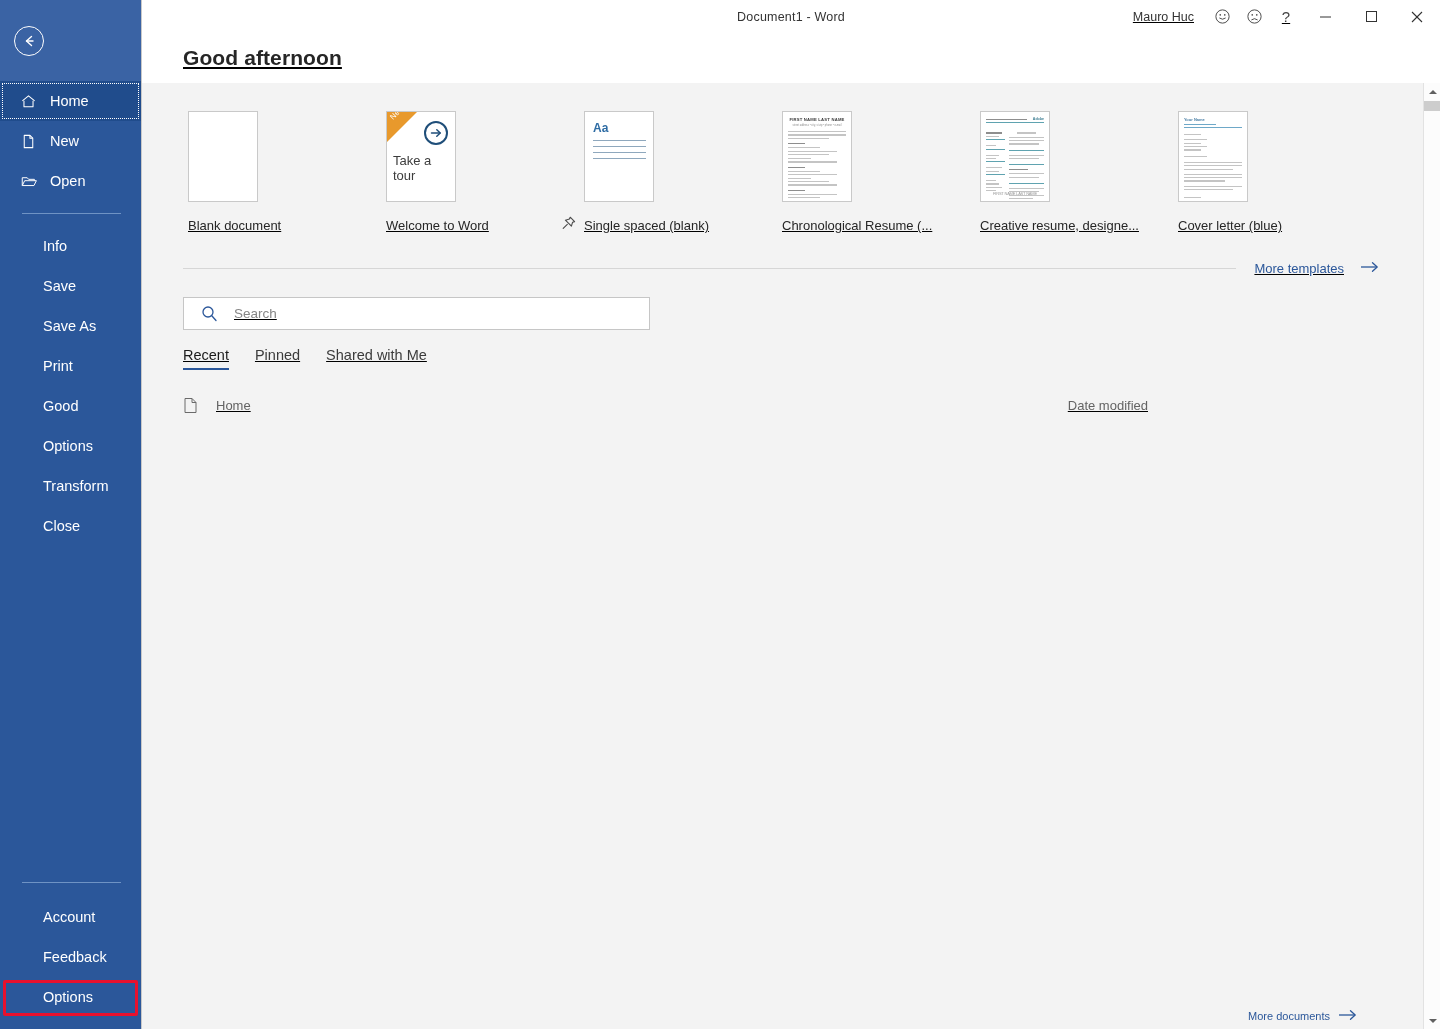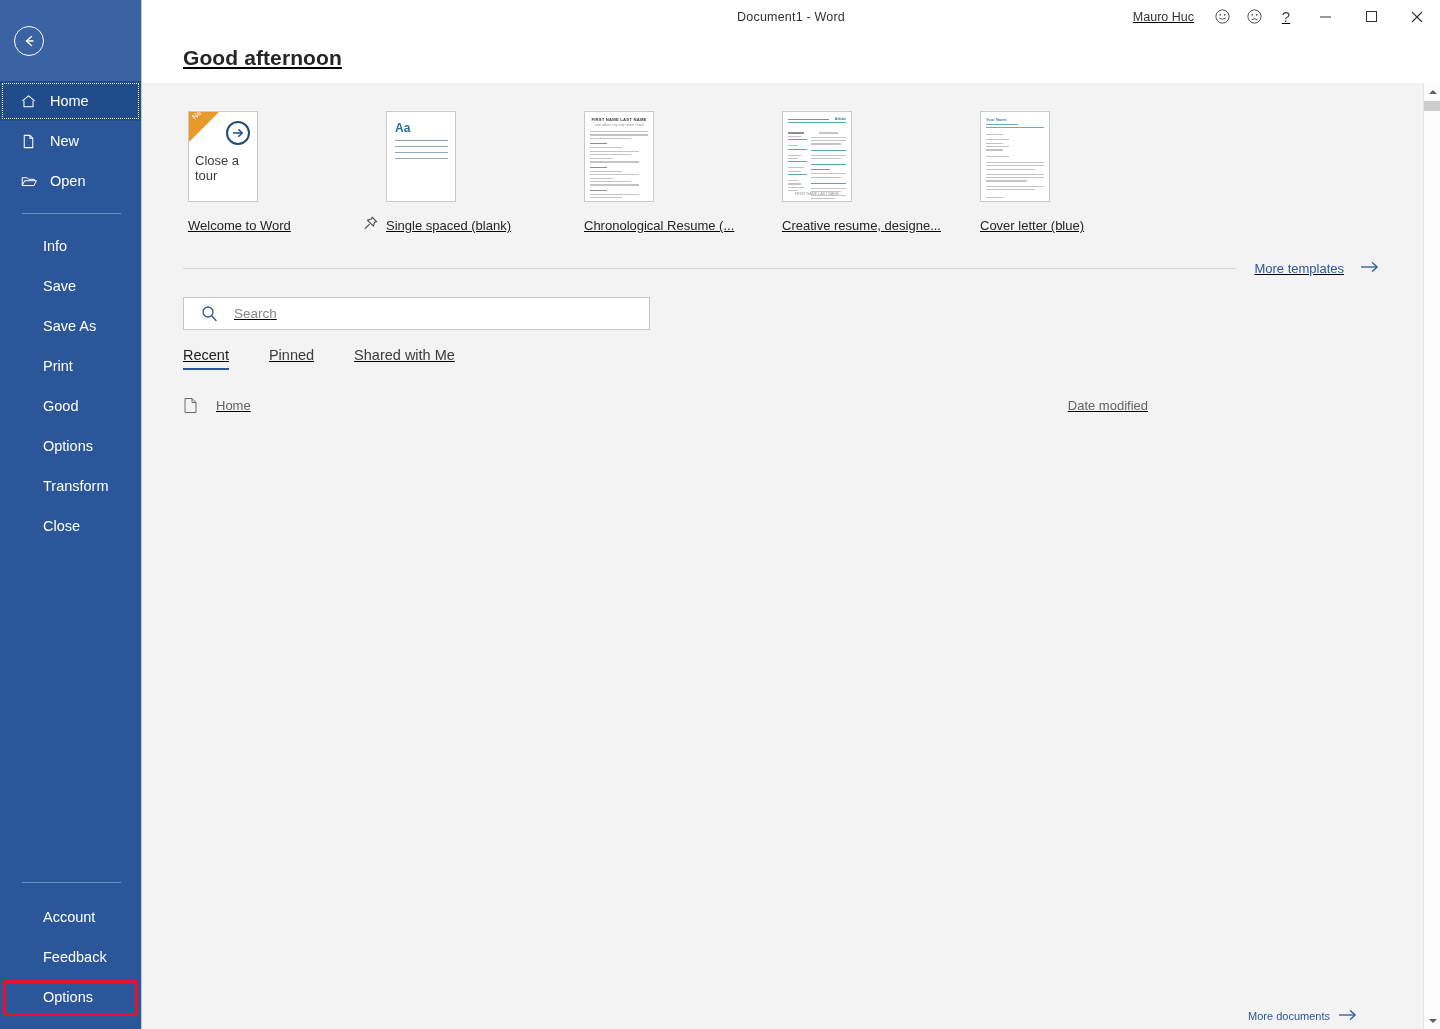--- a/index.html
+++ b/index.html
@@ -350,21 +350,21 @@
     background: transparent;
     height: 31px;
   }
   .search-input::placeholder { color: #868686; }
 
   
   .tabs {
     margin-top: 17px;
     display: flex;
     align-items: flex-start;
-    gap: 40px;
+    gap: 26px;
     border-bottom: none;
   }
   .tab {
     font-size: 14.5px;
     color: #3b3b3b;
     padding-bottom: 7px;
     cursor: pointer;
     position: relative;
   }
   .tab.active { color: #1b1b1b; }
@@ -574,34 +574,40 @@
 
     <div class="greeting-bar">
       <div class="greeting">Good afternoon</div>
     </div>
 
     <div class="body-area">
       <div class="content">
 
         <div class="templates">
 
+          <div class="tpl">
+            <div class="thumb-wrap">
+              <div class="thumb blank"></div>
+            </div>
+            <div class="tpl-label">Blank document</div>
+          </div>
 
           <div class="tpl">
             <div class="thumb-wrap">
               <div class="thumb">
                 <div class="tour-new"></div>
                 <div class="tour-new-text">New</div>
                 <div class="tour-arrow">
                   <svg width="14" height="14" viewBox="0 0 14 14">
                     <line x1="2.5" y1="7" x2="11" y2="7" stroke="#1f4e79" stroke-width="1.5" stroke-linecap="round"></line>
                     <path d="M7.8 3.8 L11.2 7 L7.8 10.2" fill="none" stroke="#1f4e79" stroke-width="1.5" stroke-linecap="round" stroke-linejoin="round"></path>
                   </svg>
                 </div>
                 <div class="tour-text">
-                  <div>Close a</div>
+                  <div>Take a</div>
                   <div>tour</div>
                 </div>
               </div>
             </div>
             <div class="tpl-label">Welcome to Word</div>
             <div class="pin-ico">
               <svg width="19" height="19" viewBox="0 0 19 19">
                 <path d="M11.2 3.2 L15.6 7.6 L13.6 8.2 L12.4 12.2 L6.4 6.2 L10.4 5 Z" fill="none" stroke="#4a4a4a" stroke-width="1.1" stroke-linejoin="round"></path>
                 <line x1="8.3" y1="10.3" x2="4.2" y2="14.4" stroke="#4a4a4a" stroke-width="1.1" stroke-linecap="round"></line>
               </svg>

